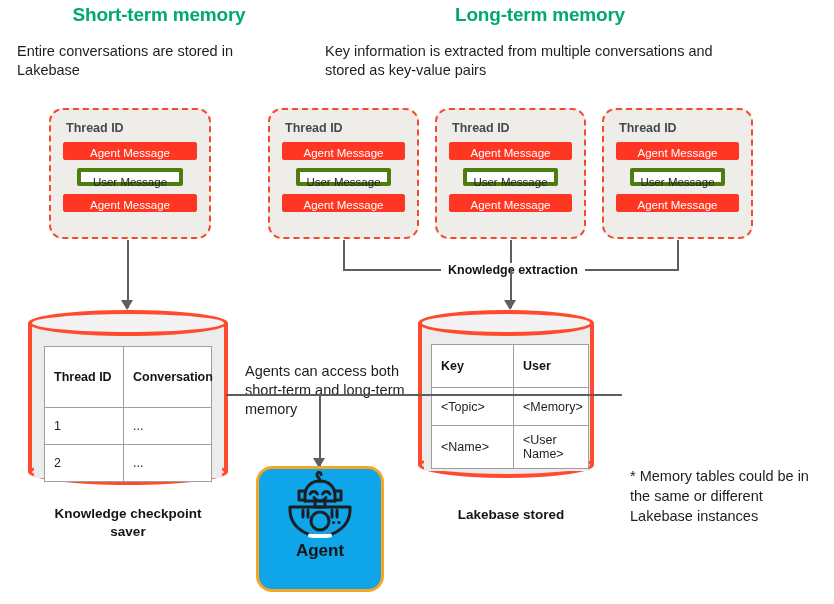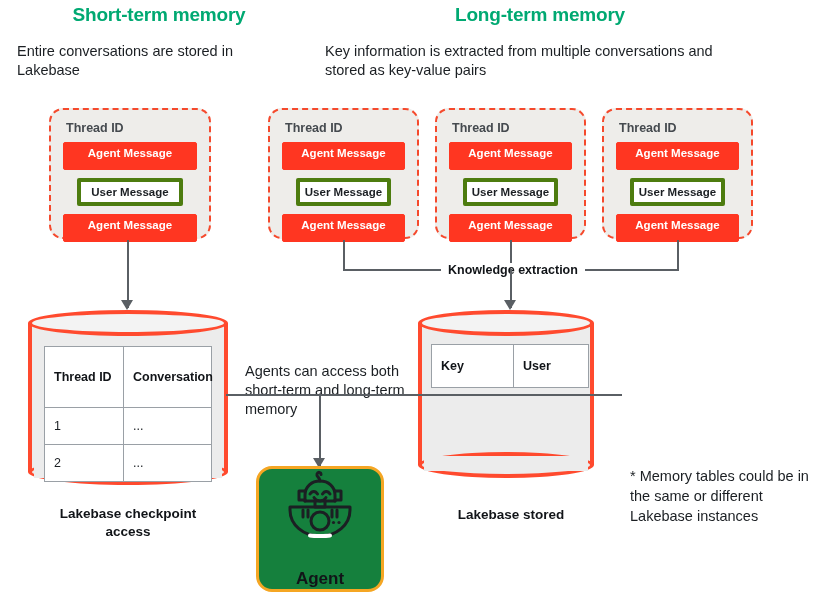--- a/index.html
+++ b/index.html
@@ -8,22 +8,22 @@
   .abs{position:absolute;}
 
   
   .col-title{font-size:19px;font-weight:bold;letter-spacing:-.2px;color:#00A972;text-align:center;}
   .col-sub{font-size:14.5px;line-height:1.32;text-align:left;color:#1b1f23;}
 
   
   .thread-card{background:#eeedea;border:2px dashed #F5492C;border-radius:14px;
                box-sizing:border-box;padding:10px 12px 12px 12px;}
   .thread-label{font-size:12.5px;font-weight:bold;color:#454a4f;margin:1px 0 7px 3px;}
-  .msg{box-sizing:border-box;height:28px;line-height:20px;text-align:center;
-       font-size:11.5px;border-radius:2px;font-weight:bold;}
+  .msg{box-sizing:border-box;height:18px;line-height:20px;text-align:center;
+       font-size:11.5px;border-radius:2px;}
   .msg.agent{background:#FF3621;color:#ffffff;border:1px solid #FF3621;}
   .msg.user{background:#ffffff;color:#1b1f23;border:4px solid #4d7c0f;}
   .msg-gap{height:8px;}
 
   
   .cyl{box-sizing:border-box;}
   .cyl-body{position:absolute;left:0;right:0;background:#ececec;
             border-left:4px solid #FF4A2E;border-right:4px solid #FF4A2E;}
   .cyl-top{position:absolute;left:0;right:0;height:26px;background:#f3f3f3;
            border:4px solid #FF4A2E;border-radius:50%;box-sizing:border-box;}
@@ -35,23 +35,23 @@
   table.mem{border-collapse:collapse;width:100%;background:#ffffff;
             font-size:12.5px;table-layout:fixed;}
   table.mem th,table.mem td{border:1px solid #9aa0a6;padding:7px 9px;text-align:left;
             vertical-align:middle;background:#ffffff;}
   table.mem th{font-weight:bold;color:#111418;}
   table.mem td{font-weight:normal;color:#1b1f23;}
 
   .cap{font-size:13.5px;font-weight:bold;text-align:center;line-height:1.3;color:#111418;}
 
   
-  .agent-box{box-sizing:border-box;background:#15803d;border:3px solid #F5A623;
+  .agent-box{box-sizing:border-box;background:#0ea5e9;border:3px solid #F5A623;
              border-radius:16px;display:flex;flex-direction:column;
-             align-items:center;justify-content:space-between;}
+             align-items:center;justify-content:flex-start;}
   .agent-label{font-size:17px;font-weight:bold;color:#111418;margin-top:2px;}
 
   
   .hline{position:absolute;background:#5a5f64;height:2px;}
   .vline{position:absolute;background:#5a5f64;width:2px;}
   .arrowhead{position:absolute;width:0;height:0;border-left:6px solid transparent;
              border-right:6px solid transparent;border-top:10px solid #5a5f64;}
   .ke-label{position:absolute;font-size:12.5px;font-weight:bold;color:#111418;
             background:#ffffff;padding:0 7px;white-space:nowrap;}
 
@@ -134,38 +134,46 @@
           <td>...</td>
         </tr>
         <tr>
           <td style="height:22px;">2</td>
           <td>...</td>
         </tr>
       </tbody>
     </table>
   </div>
 </div>
-<div class="abs cap" style="left:38px;top:505px;width:180px;">Lakebase checkpoint access</div>
+<div class="abs cap" style="left:38px;top:505px;width:180px;">Knowledge checkpoint saver</div>
 
 <div class="abs cyl" style="left:418px;top:310px;width:176px;height:168px;">
   <div class="cyl-body" style="top:13px;height:142px;"></div>
   <div class="cyl-bot" style="top:142px;">
     <div class="cyl-bot-mask"></div>
   </div>
   <div class="cyl-top" style="top:0;"></div>
 
   <div class="abs" style="left:13px;top:34px;width:158px;">
     <table class="mem">
       <thead>
         <tr>
           <th style="width:63px;height:28px;">Key</th>
           <th>User</th>
         </tr>
       </thead>
       <tbody>
+        <tr>
+          <td style="height:23px;">&lt;Topic&gt;</td>
+          <td>&lt;Memory&gt;</td>
+        </tr>
+        <tr>
+          <td style="height:23px;">&lt;Name&gt;</td>
+          <td>&lt;User Name&gt;</td>
+        </tr>
       </tbody>
     </table>
   </div>
 </div>
 <div class="abs cap" style="left:420px;top:506px;width:182px;">Lakebase stored</div>
 
 <div class="abs col-sub" style="left:245px;top:362px;width:172px;line-height:1.3;">Agents can access both short-term and long-term memory</div>
 
 <div class="hline" style="left:226px;top:394px;width:396px;"></div>
 <div class="vline" style="left:319px;top:394px;height:72px;"></div>

